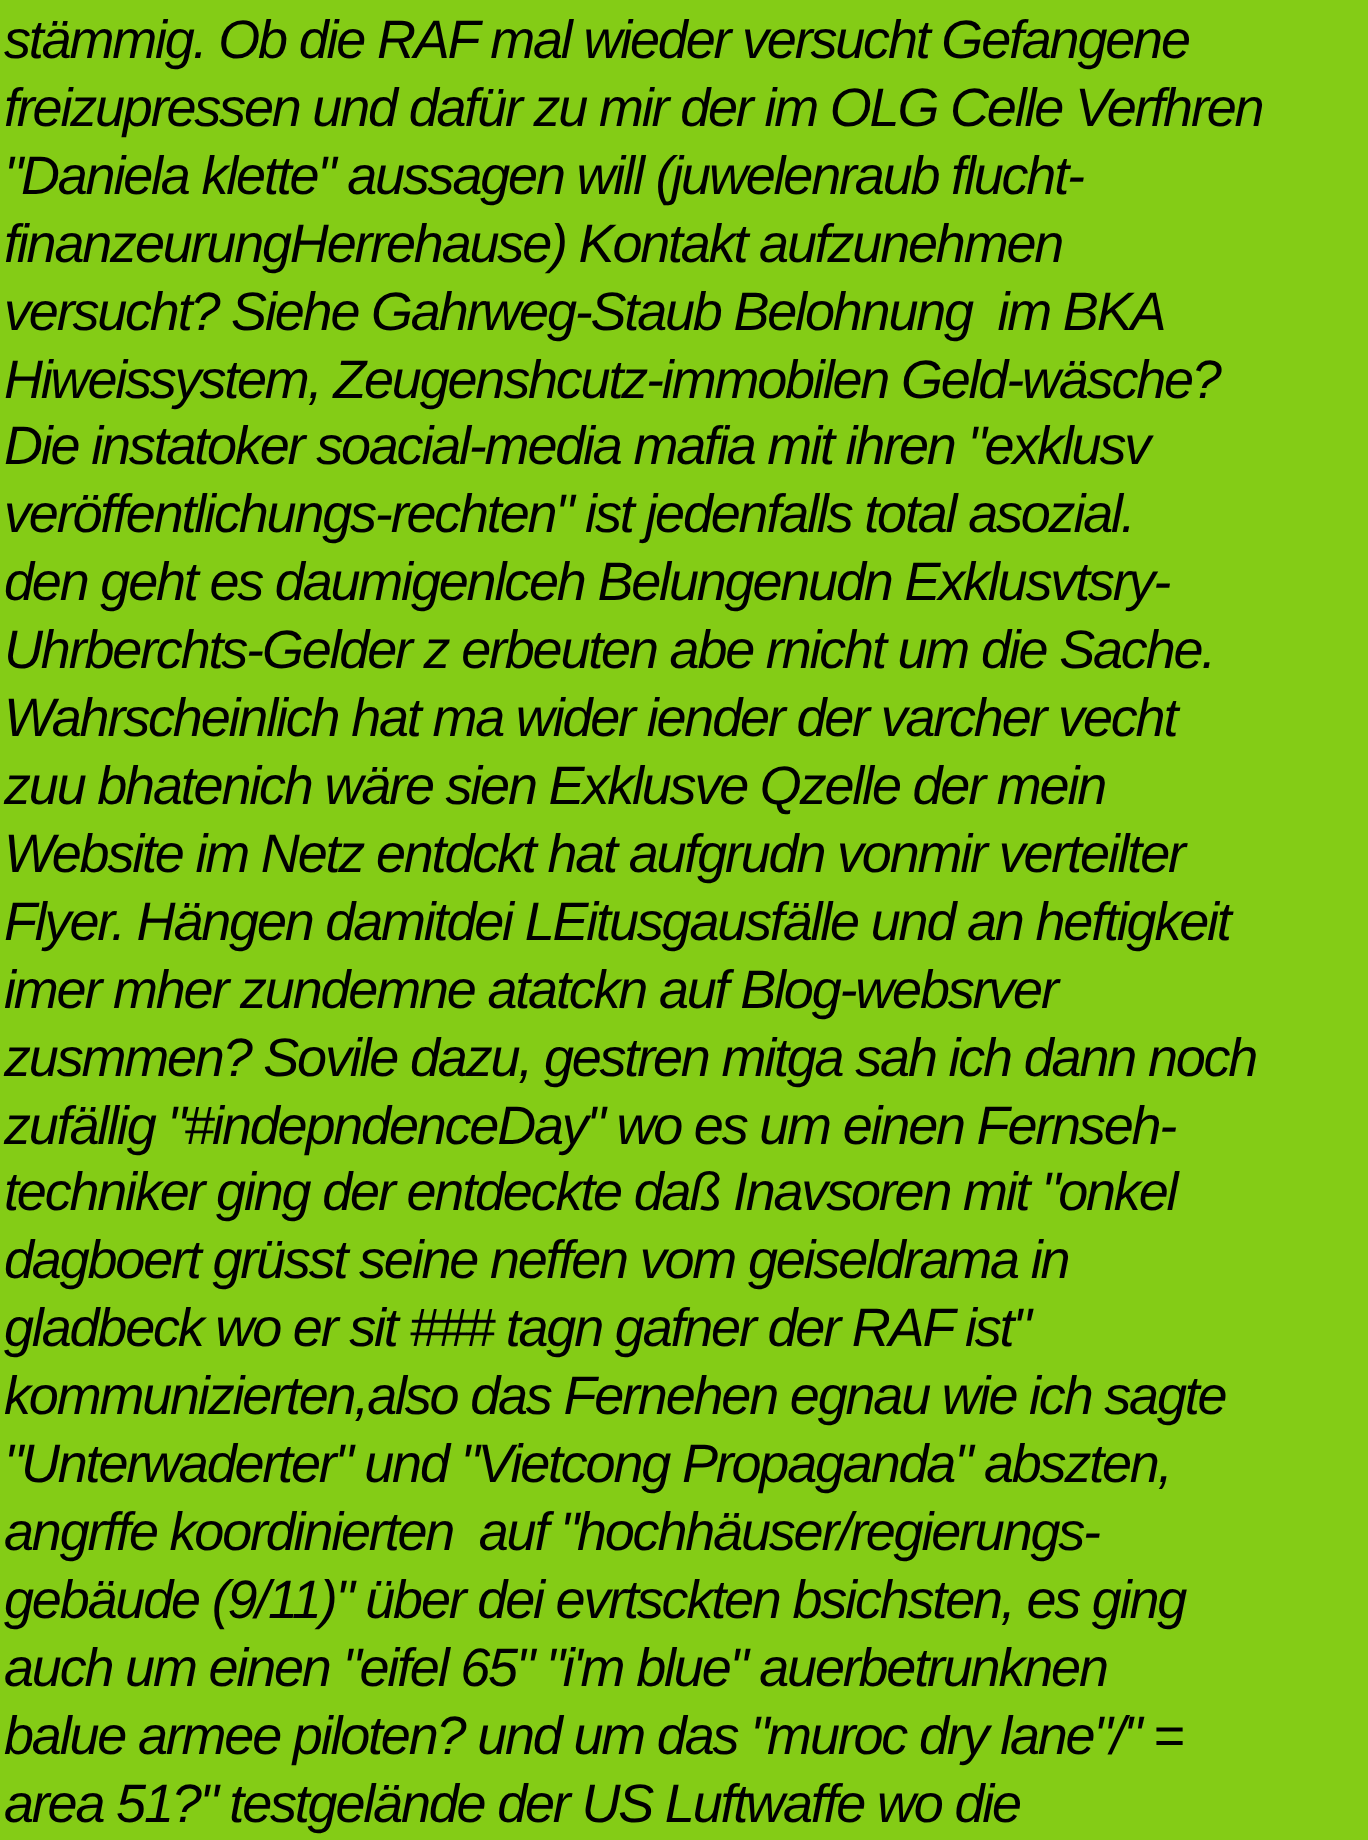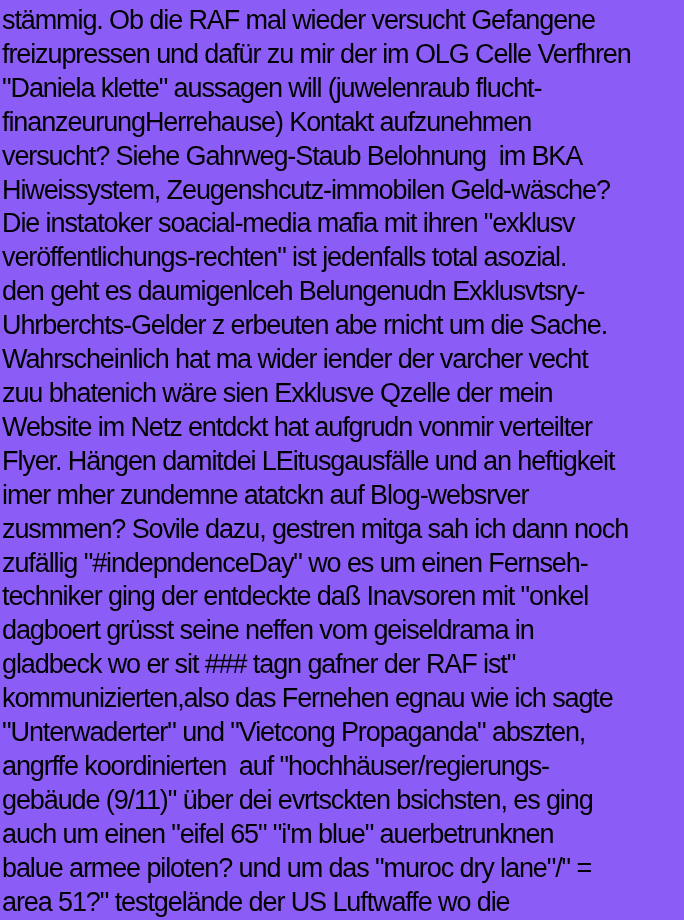--- a/index.html
+++ b/index.html
@@ -4,23 +4,24 @@
 <style>
   html, body {
     margin: 0;
     padding: 0;
     background: #ffffff;
   }
   .page {
     position: relative;
     width: 684px;
     height: 920px;
-    background: #8b5cf6;
+    background: #84cc16;
     overflow: hidden;
     box-sizing: border-box;
+    font-style: italic;
   }
   .text-block {
     position: absolute;
     left: 2px;
     top: 4px;
     width: 682px;
     font-family: "Liberation Sans", "DejaVu Sans", sans-serif;
     font-size: 27px;
     line-height: 33.9px;
     letter-spacing: -1.1px;

